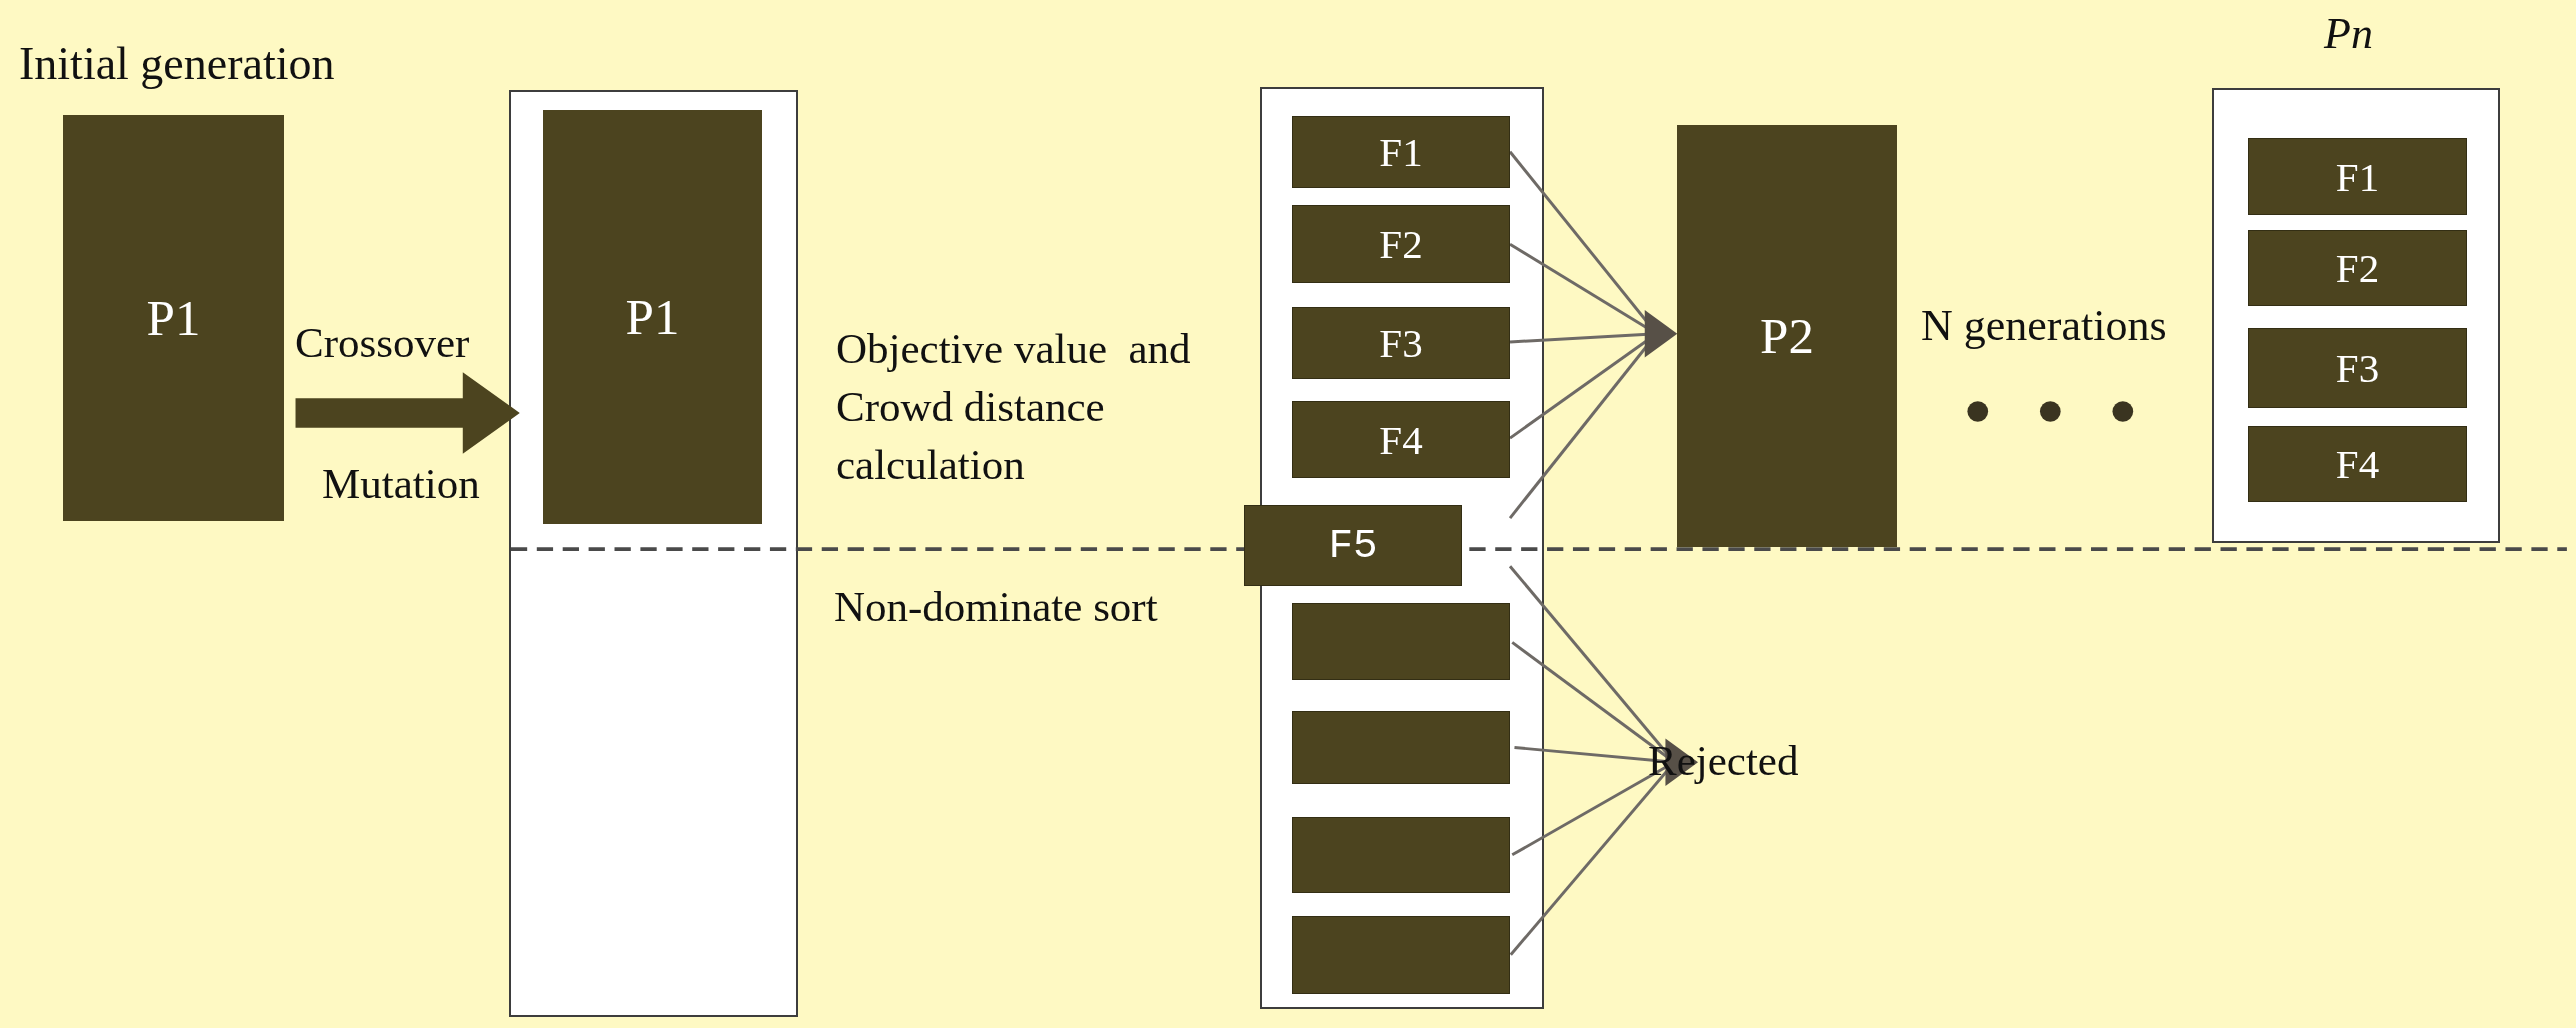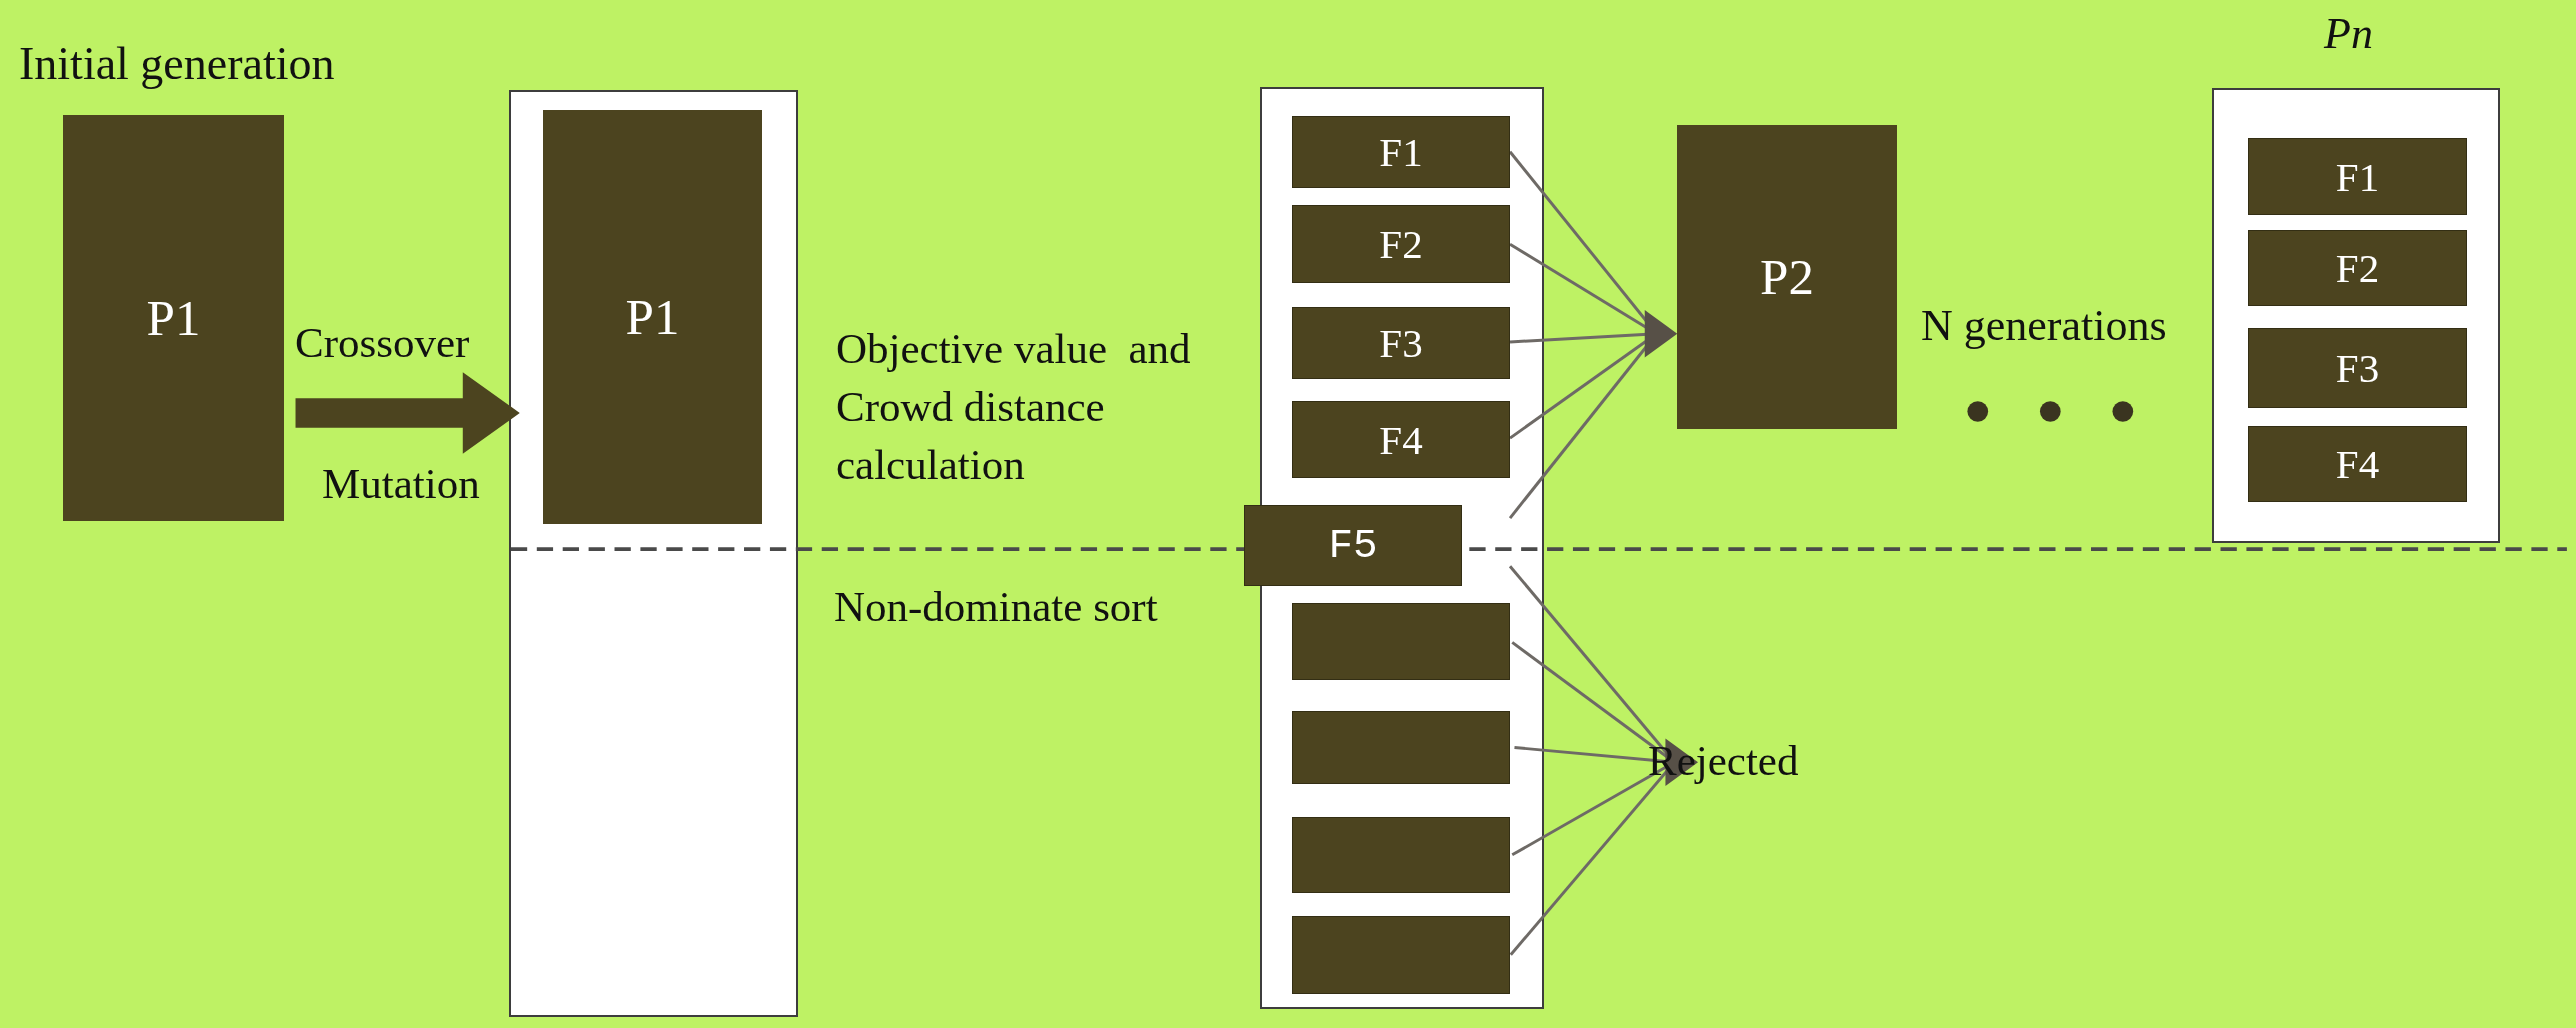--- a/index.html
+++ b/index.html
@@ -1,19 +1,19 @@
 <!DOCTYPE html>
 <html style="--box-fill: #4c441f; --box-text: #ffffff; --border-col: #3d3d3d; --text-col: #111111;font-size:12px"><head>
 <meta charset="utf-8">
 <style>
   html,body{margin:0;padding:0;background:#ffffff;}
   .canvas{
     position:relative;
     width:2576px;height:1028px;
-    background:#bef264;
+    background:#fef9c3;
     font-family:"Liberation Serif","DejaVu Serif",serif;
     overflow:hidden;
   }
   .overlay{position:absolute;left:0;top:0;z-index:2;}
   .container{
     position:absolute;
     background:#ffffff;
     border:2.2px solid var(--border-col,#3d3d3d);
     box-sizing:border-box;
     z-index:1;
@@ -117,21 +117,21 @@
         <span></span>
       </div>
       <div class="obox small" style="left: 1292px; top: 817px; width: 218px; height: 76px;">
         <span></span>
       </div>
       <div class="obox small" style="left: 1292px; top: 916px; width: 218px; height: 78px;">
         <span></span>
       </div>
     </div>
 
-  <div class="obox" style="left:1677px;top:125px;width:220px;height:304px;">
+  <div class="obox" style="left:1677px;top:125px;width:220px;height:422px;">
     <span>P2</span>
   </div>
 
   <div class="lbl" style="left:1921px;top:301px;font-size:44px;">N generations</div>
   <div class="lbl" style="left:1648px;top:736px;">Rejected</div>
 
   <div class="lbl" style="left:2324px;top:9px;font-size:44px;font-style:italic;">Pn</div>
   <div class="container" style="left:2212px;top:88px;width:288px;height:455px;"></div>
   <div id="pn-boxes">
       <div class="obox small" style="left: 2248px; top: 138px; width: 219px; height: 77px;">

